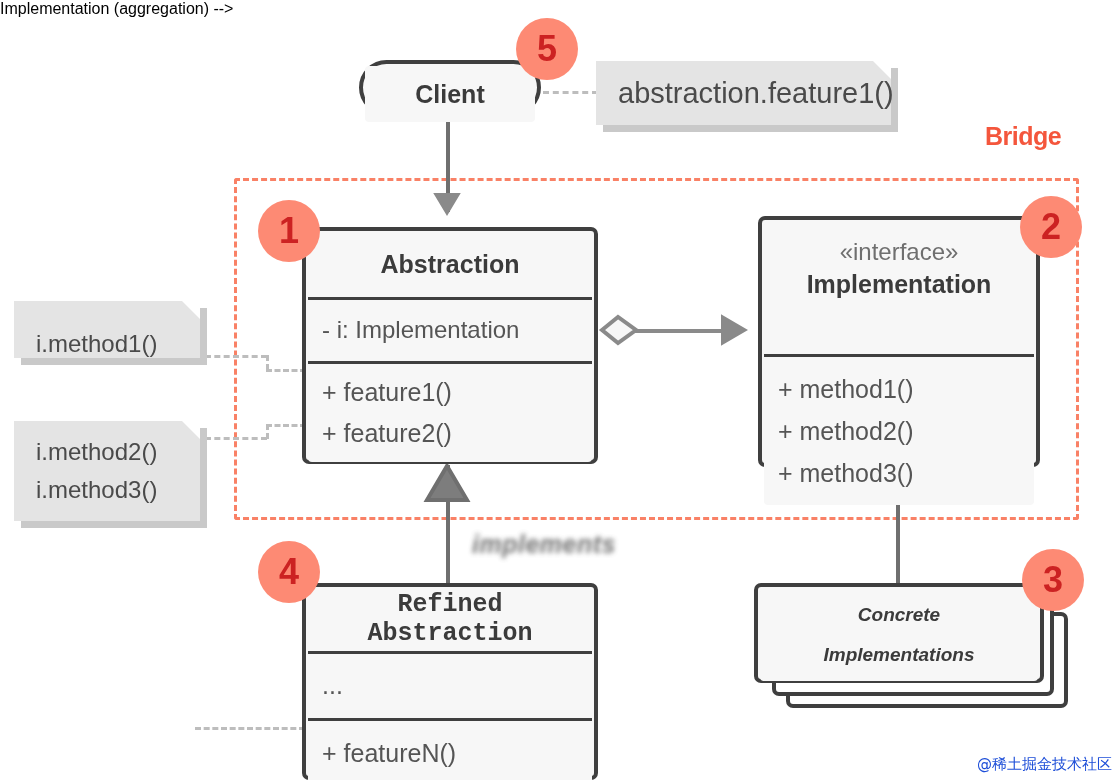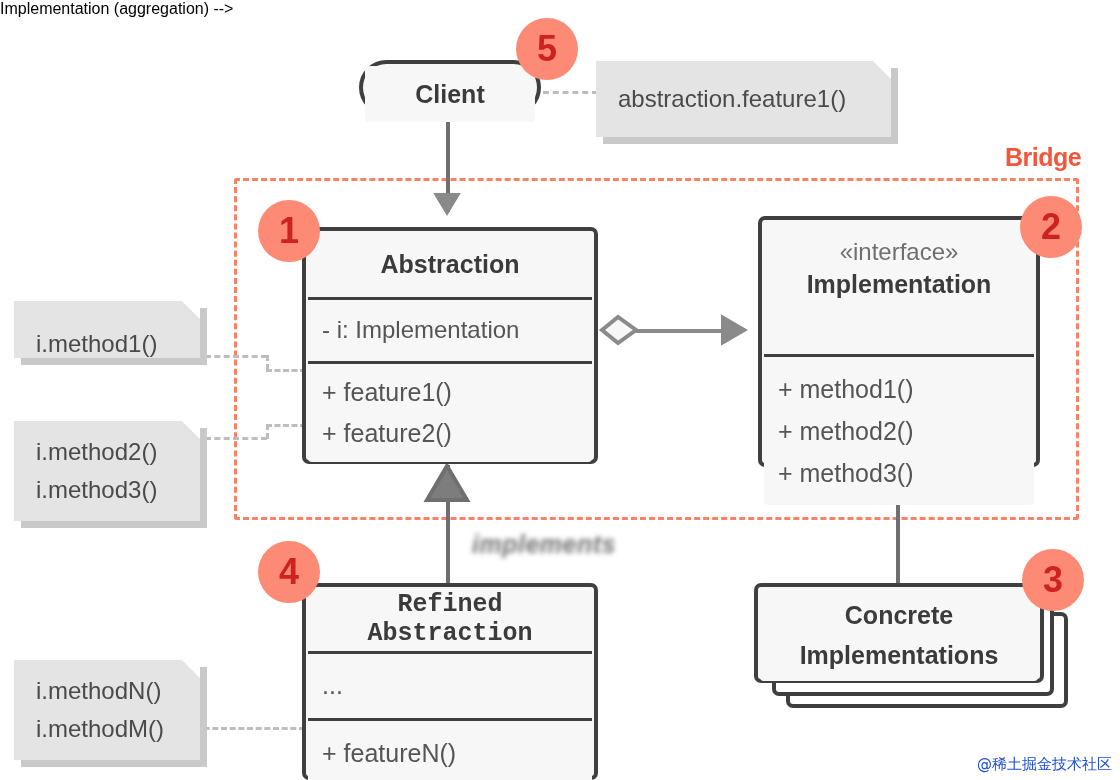--- a/index.html
+++ b/index.html
@@ -169,21 +169,21 @@
     font-family: "DejaVu Sans", sans-serif;
   }
 </style>
 </head>
 <body>
 
 <div id="canvas">
 
   
   <div id="bridge-frame" style="left:234px; top:178px; width:845px; height:342px;"></div>
-  <div id="bridge-label" style="left:985px; top:143px;margin-left:20px;">Bridge</div>
+  <div id="bridge-label" style="left:985px; top:122px;">Bridge</div>
 
   
 
   
   <div class="vline" style="left:446px; top:122px; height:90px;"></div>
   <svg class="glyph" style="left:432px; top:188px; width:30px; height:30px;">
     <polygon points="15,26 3,6 27,6" fill="#8a8a8a" stroke="#8a8a8a" stroke-width="2"></polygon>
   </svg>
 
   
@@ -225,21 +225,21 @@
   <div id="implements-label" style="left:472px; top:530px;">implements</div>
 
   
   <div class="umlbox" style="left:359px; top:60px; width:182px; height:55px;border-radius:32px;">
     <div class="sect title" style="height:56px; font-size:25px;">
       <span>Client</span>
     </div>
   </div>
 
   
-  <div class="note" style="left:596px; top:61px; width:295px; height:76px; font-size:24px;">
+  <div class="note" style="left:596px; top:61px; width:295px; height:64px; font-size:29px;">
     <span class="fold"></span>
     <span class="line">abstraction.feature1()</span>
   </div>
 
   
   <div class="umlbox" style="left:302px; top:227px; width:296px; height:237px;">
     <div class="sect title" style="height:62px; font-size:25px;">
       <span>Abstraction</span>
     </div>
     <div class="sect body" style="height:62px; font-size:24px;">
@@ -274,43 +274,38 @@
     </div>
     <div class="sect body" style="height:68px; font-size:25px;">
       <span class="line">+ featureN()</span>
     </div>
   </div>
 
   
   <div class="umlbox" style="left:786px; top:612px; width:282px; height:96px; background:#ffffff; z-index:17;"></div>
   <div class="umlbox" style="left:772px; top:600px; width:282px; height:96px; background:#ffffff; z-index:18;"></div>
   <div class="umlbox" style="left:754px; top:583px; width:290px; height:100px; z-index:19;">
-    <div class="sect title" style="height:92px; font-size:25px; line-height:40px;">
+    <div class="sect title" style="height:92px; font-size:19px; line-height:40px;font-style:italic;">
       <span class="line">Concrete</span>
       <span class="line">Implementations</span>
     </div>
   </div>
 
   
   <div class="note" style="left:14px; top:301px; width:186px; height:57px; font-size:24px;justify-content:flex-end;">
     <span class="fold"></span>
     <span class="line">i.method1()</span>
   </div>
 
   <div class="note" style="left:14px; top:421px; width:186px; height:100px; font-size:24px; line-height:38px;">
     <span class="fold"></span>
     <span class="line">i.method2()</span>
     <span class="line">i.method3()</span>
   </div>
 
-  <div class="note" style="left:14px; top:660px; width:186px; height:100px; font-size:24px; line-height:38px;">
-    <span class="fold"></span>
-    <span class="line">i.methodN()</span>
-    <span class="line">i.methodM()</span>
-  </div>
 
   
   <div class="badge" style="left:516px; top:18px;">5</div>
   <div class="badge" style="left:258px; top:200px;">1</div>
   <div class="badge" style="left:1020px; top:196px;">2</div>
   <div class="badge" style="left:258px; top:541px;">4</div>
   <div class="badge" style="left:1022px; top:549px;">3</div>
 
   
   <div id="watermark">@稀土掘金技术社区</div>

